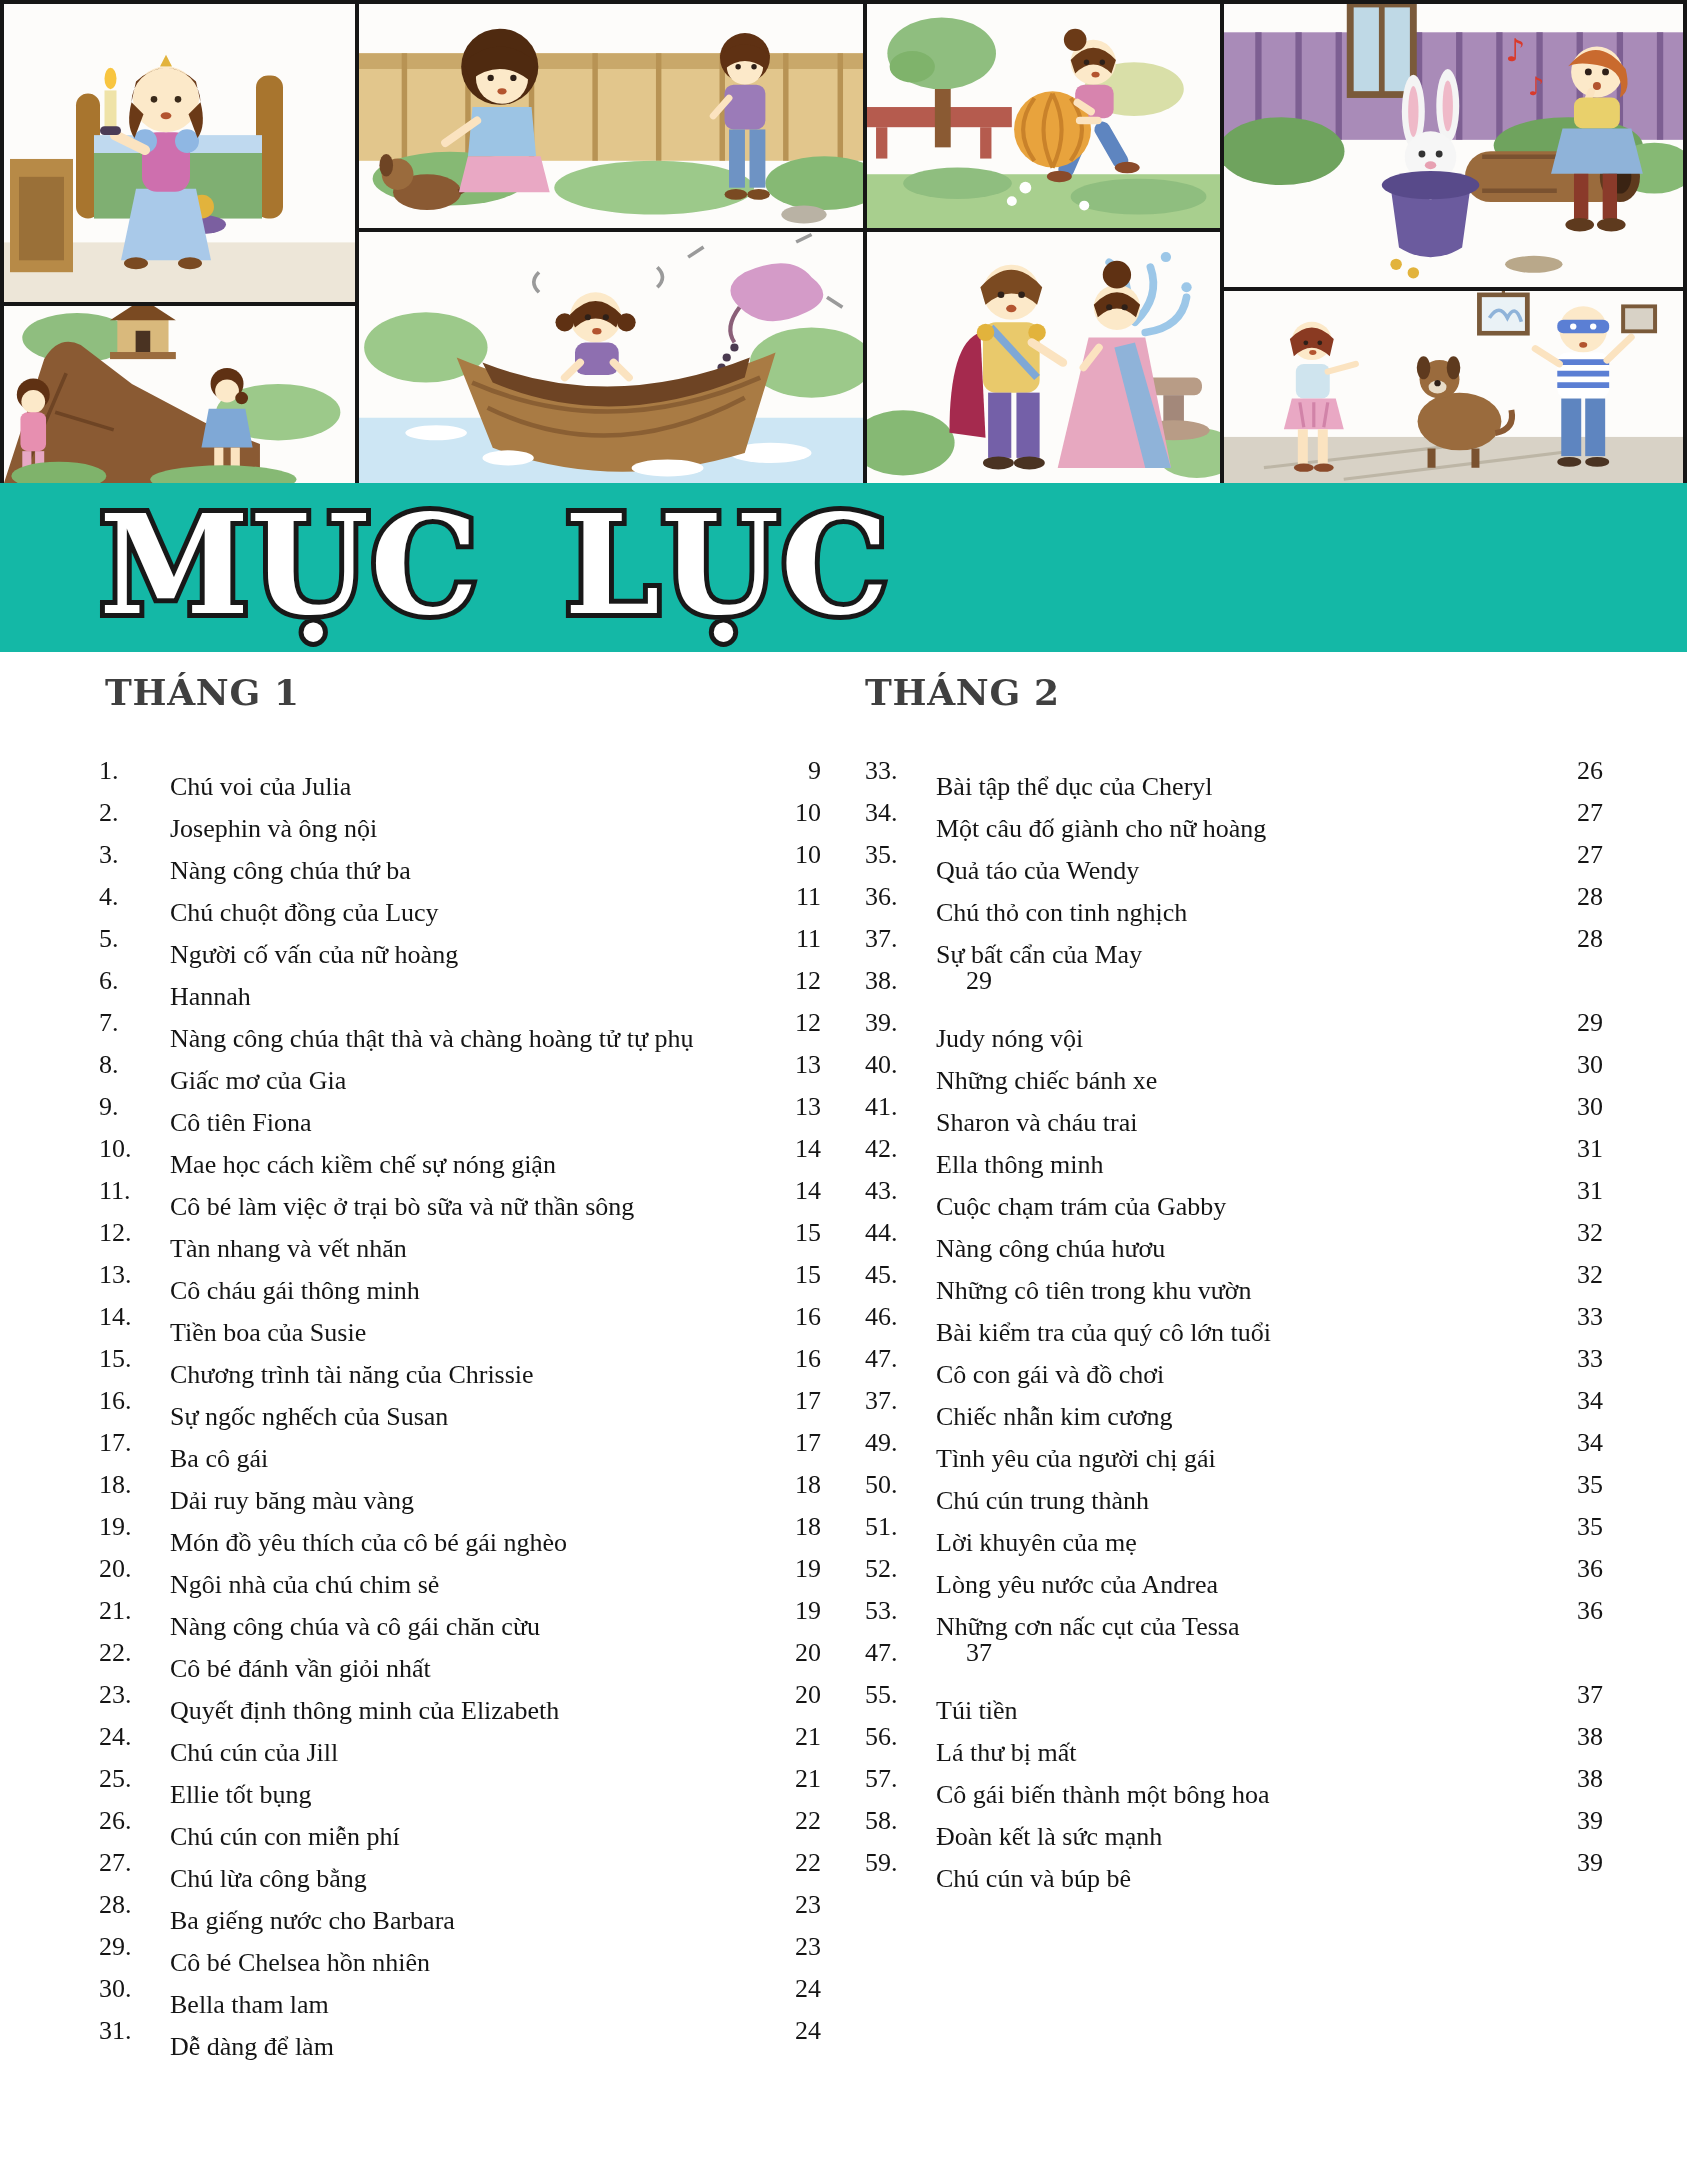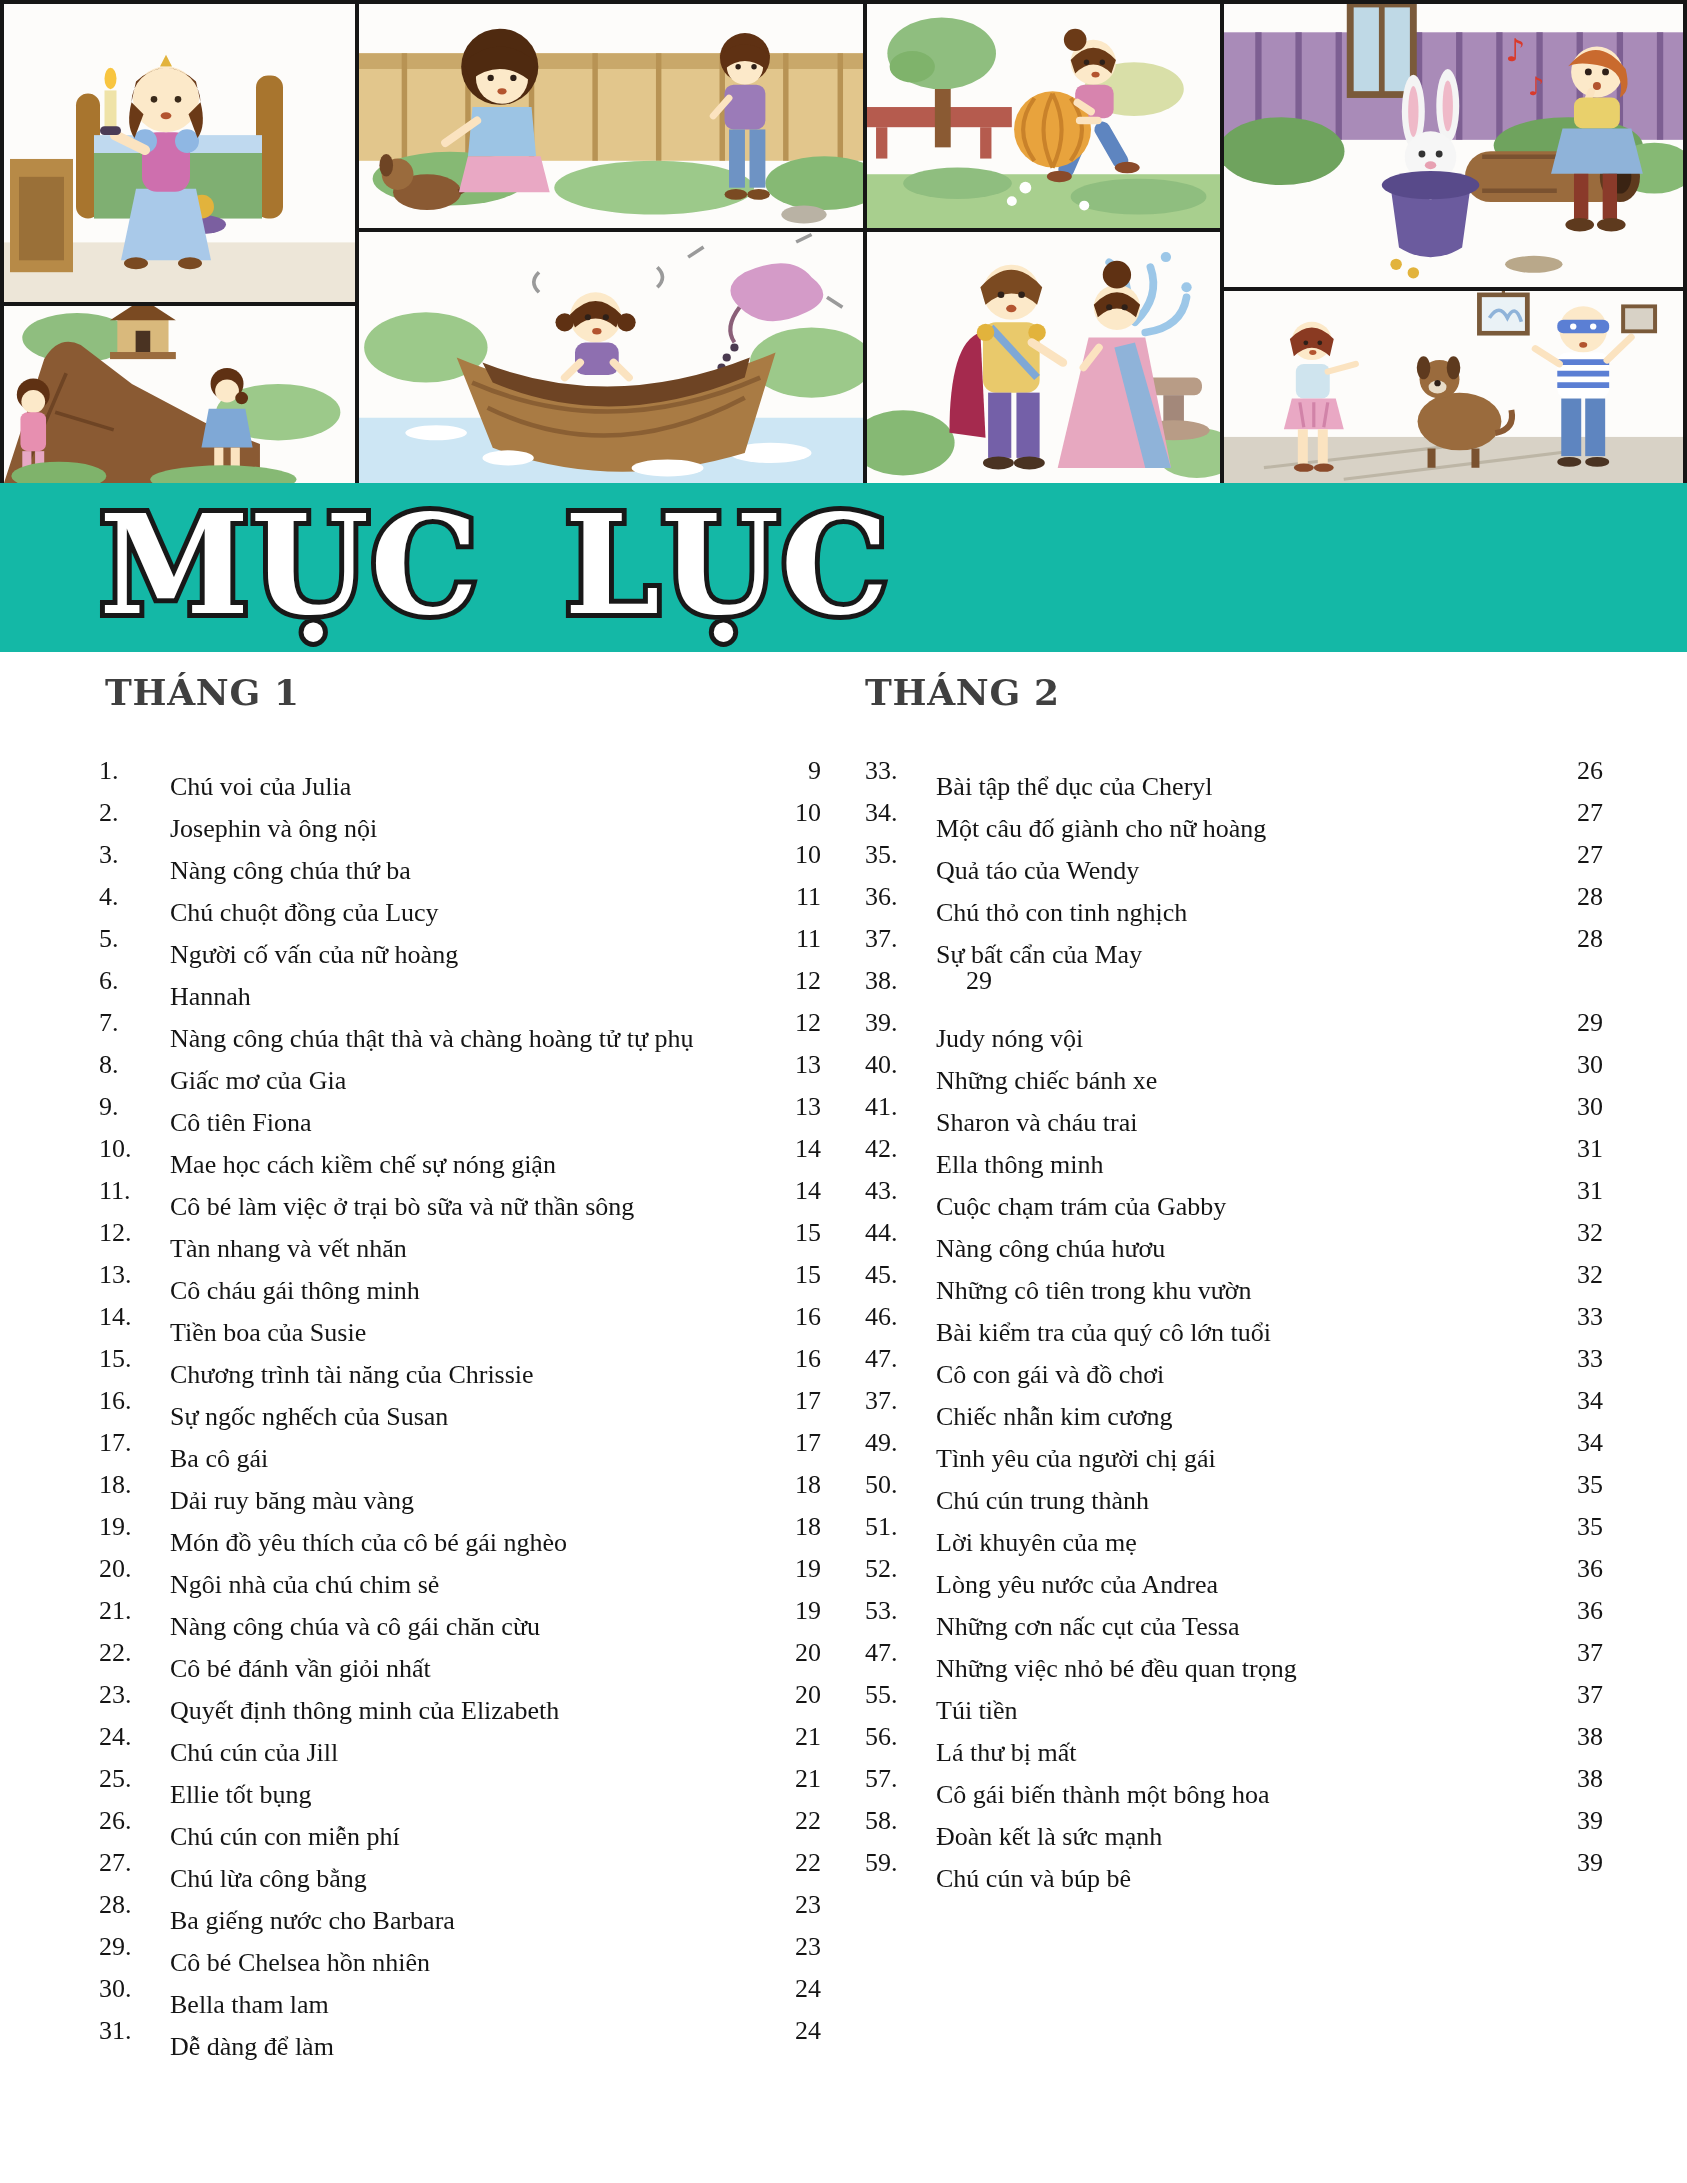--- a/index.html
+++ b/index.html
@@ -599,21 +599,20 @@
       <span class="title">Lòng yêu nước của Andrea</span>
       <span class="page">36</span>
     </div>
     <div class="toc-row">
       <span class="num">53.</span>
       <span class="title">Những cơn nấc cụt của Tessa</span>
       <span class="page">36</span>
     </div>
     <div class="toc-row">
       <span class="num">47.</span>
-      <span class="title">Những việc nhỏ bé đều quan trọng</span>
       <span class="page">37</span>
     </div>
     <div class="toc-row">
       <span class="num">55.</span>
       <span class="title">Túi tiền</span>
       <span class="page">37</span>
     </div>
     <div class="toc-row">
       <span class="num">56.</span>
       <span class="title">Lá thư bị mất</span>

